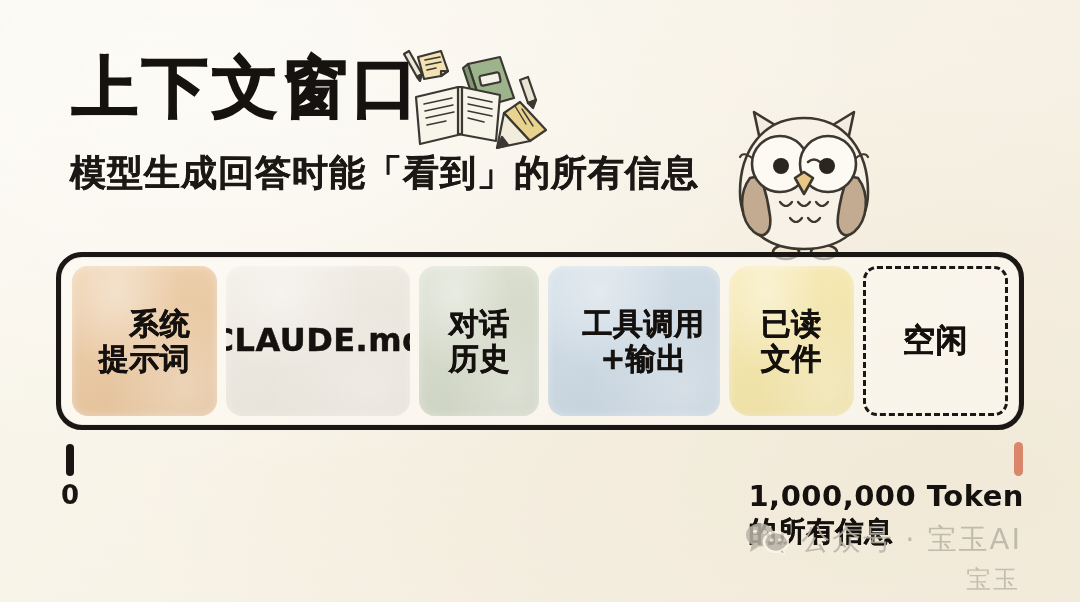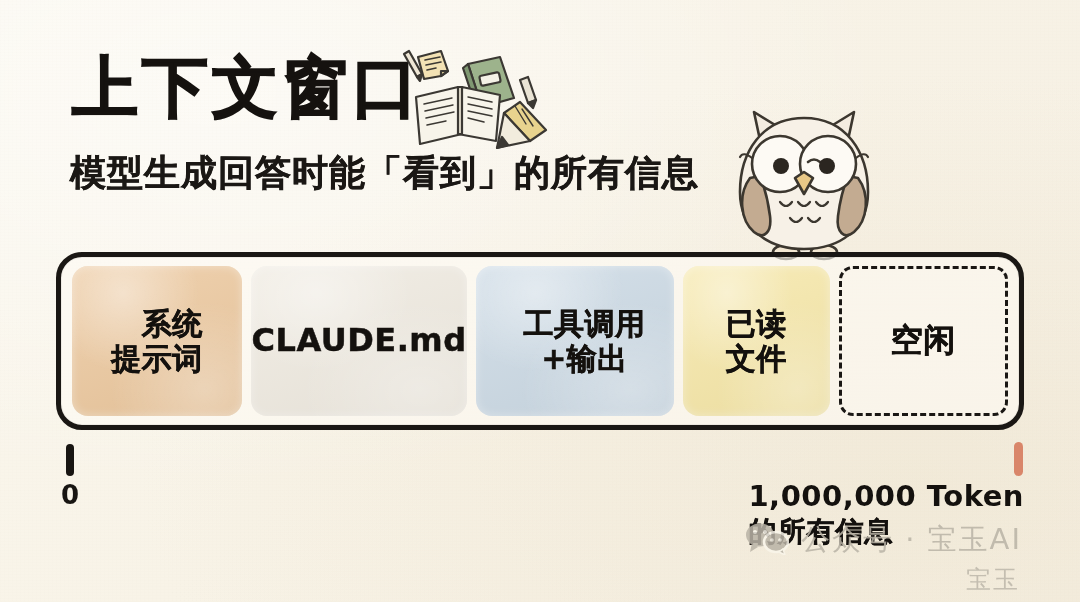--- a/index.html
+++ b/index.html
@@ -316,25 +316,29 @@
   <div id="bar-wrap">
     <div id="bar-outline"></div>
     <div id="segments">
         <div class="seg painted" style="flex-grow: 152; flex-basis: 0px; background: rgb(236, 200, 158); text-align: right;">
           <div class="seg-label" style="font-size: 30px;">系统
 提示词</div>
         </div>
         <div class="seg painted" style="flex-grow: 193; flex-basis: 0px; background: rgb(239, 234, 224);">
           <div class="seg-label" style="font-size: 32px;">CLAUDE.md</div>
         </div>
+        <div class="seg painted" style="flex-grow: 126; flex-basis: 0px; background: rgb(213, 219, 201);">
+          <div class="seg-label" style="font-size: 30px;">对话
+历史</div>
+        </div>
         <div class="seg painted" style="flex-grow: 160; flex-basis: 0px; background: rgb(203, 217, 228); padding-left: 19px;">
           <div class="seg-label" style="font-size: 30px;">工具调用
 +输出</div>
         </div>
-        <div class="seg painted" style="flex-grow: 131; flex-basis: 0px; background: rgb(246, 231, 168);">
+        <div class="seg painted" style="flex-grow: 131; flex-basis: 0px; background: rgb(246, 231, 168); border-radius: 21px;">
           <div class="seg-label" style="font-size: 30px;">已读
 文件</div>
         </div>
         <div class="seg idle" style="flex-grow: 146; flex-basis: 0px;">
           <div class="seg-label" style="font-size: 32px;">空闲</div>
         </div>
       </div>
   </div>
 
   <div id="tick-left"></div>

